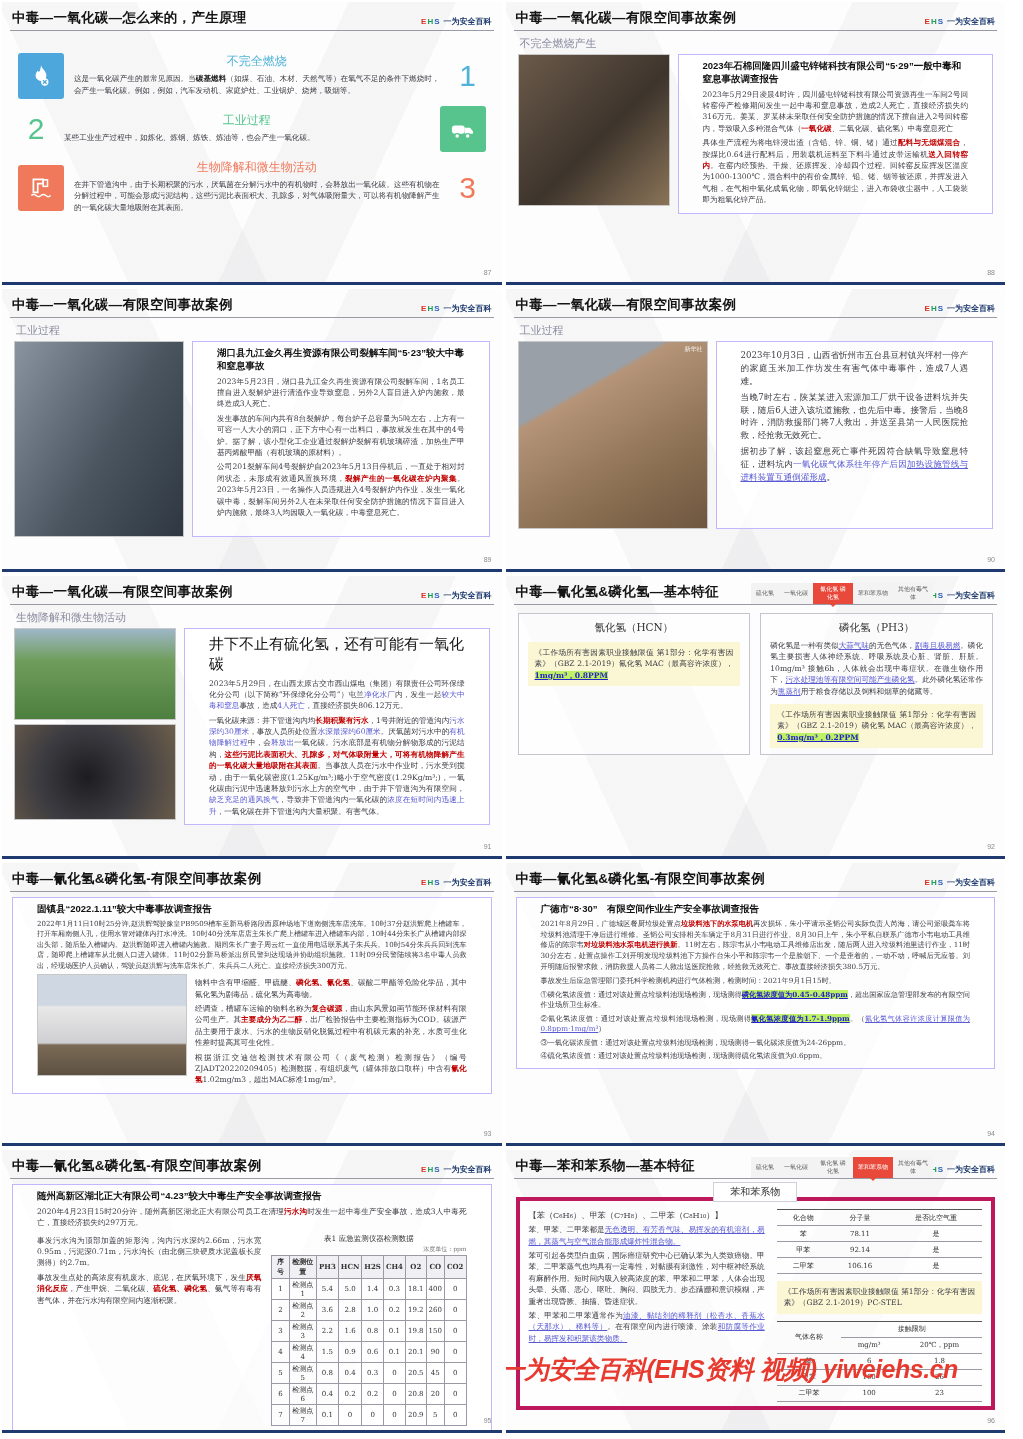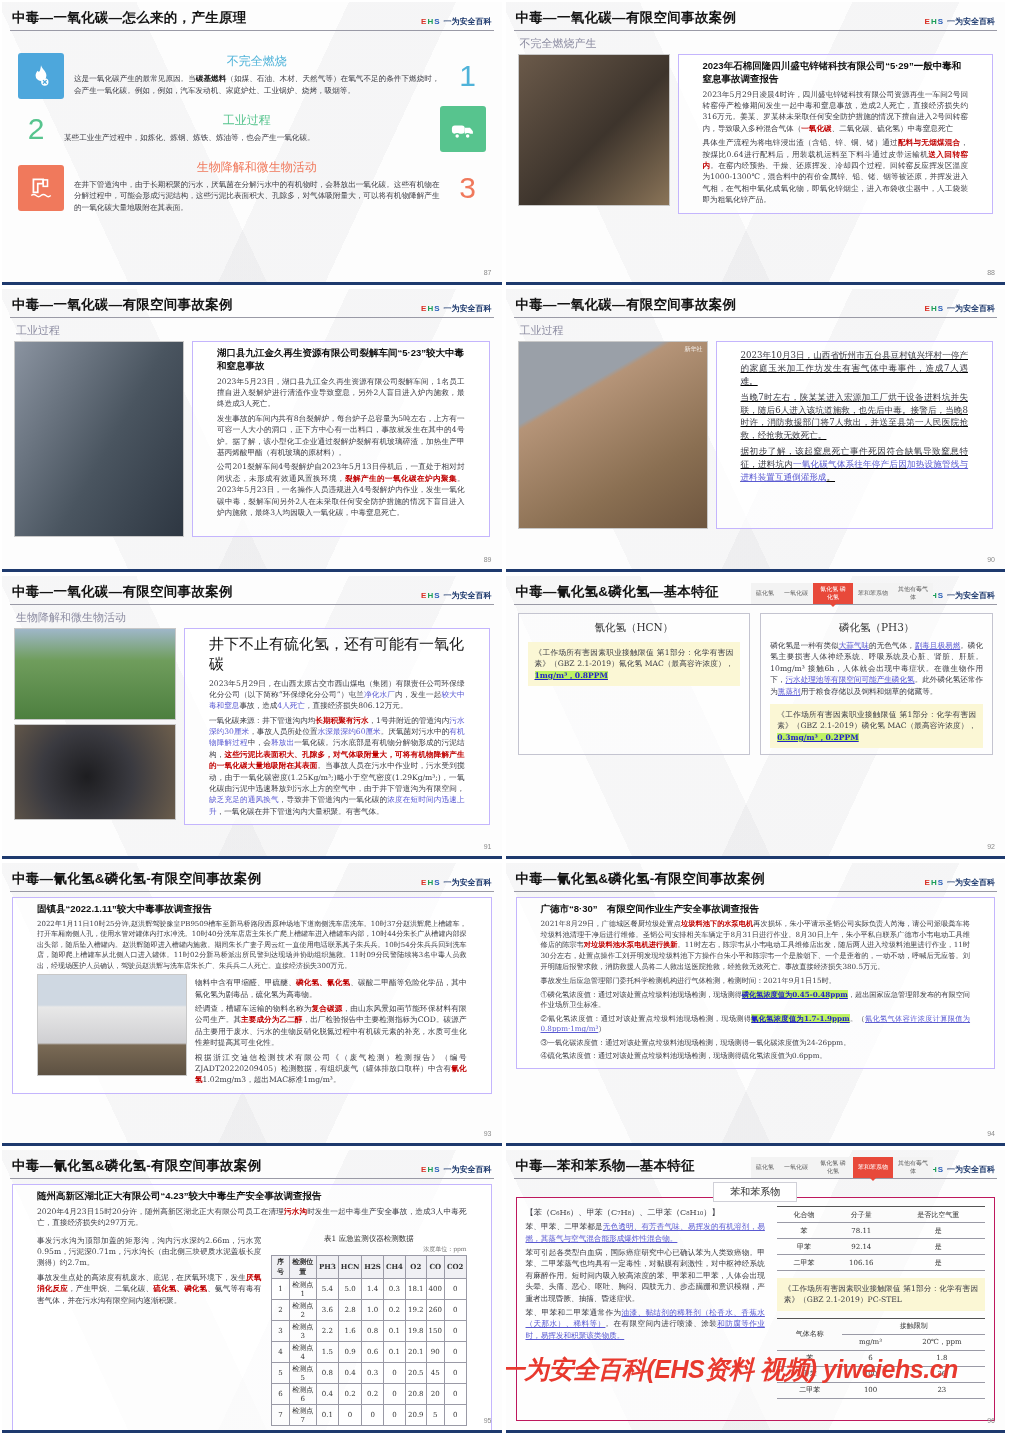--- a/index.html
+++ b/index.html
@@ -50,21 +50,21 @@
   .ybox{background:#fbf7d5;padding:5px 7px;margin-top:7px;}
   
   table{border-collapse:collapse;font:7px "DejaVu Serif","Liberation Serif",serif;color:#333;width:100%;}
   .t95 th,.t95 td{border:0.5px solid #9a9aa6;padding:1px 2px;text-align:center;}
   .t95 th{background:#f0f0f4;font-weight:bold;}
   .t96{border-top:1.5px solid #555;border-bottom:1.5px solid #555;}
   .t96 th,.t96 td{border-bottom:0.5px solid #9a9aa6;padding:2.5px 4px;text-align:center;font-weight:normal;}
   .tcap{font:7.5px "DejaVu Serif","Liberation Serif",serif;text-align:center;color:#333;margin:2px 0 1px;}
   .tnote{font:6px "DejaVu Serif","Liberation Serif",serif;text-align:right;color:#777;margin:0 0 1px;}
   .badge{margin:3px auto 0;width:fit-content;background:#fff;border:1px solid #d0d0d8;padding:2px 16px;font:10px "DejaVu Serif","Liberation Serif",serif;color:#333;position:relative;z-index:2;}
-  .bigbox{border:1px solid #be185d;margin:-5px 10px 0;padding:8px 9px 21px;display:flex;gap:12px;background:rgba(255,255,255,.6);}
+  .bigbox{border:4px solid #be185d;margin:-5px 10px 0;padding:8px 9px 4px;display:flex;gap:12px;background:rgba(255,255,255,.6);}
   .watermark{position:absolute;left:-6px;bottom:44px;font:bold italic 25px "Liberation Sans",sans-serif;color:#e8392e;white-space:nowrap;z-index:6;letter-spacing:-0.5px;}
   .bullet{font:7.2px/1.5 "DejaVu Serif","Liberation Serif",serif;color:#3c3c44;margin:2.5px 0;text-align:justify;}
   
   .photo-88{width:152px;height:152px;background:linear-gradient(135deg,#6b5a4a 0%,#3d342c 55%,#8a7458 100%);}
   .photo-89{width:170px;height:196px;background:linear-gradient(120deg,#8a93a0 0%,#4a5560 55%,#2e3742 100%);}
   .photo-90{width:190px;height:188px;background:linear-gradient(150deg,#9aa0a8 0%,#9aa0a8 28%,#b59478 30%,#8a6f52 70%,#6e563f 100%);}
   .photo-91a{width:162px;height:92px;background:linear-gradient(180deg,#9fb7c9 0%,#6f9d5c 35%,#4d7f3f 100%);}
   .photo-91b{width:162px;height:96px;background:radial-gradient(circle at 45% 55%,#1d1d20 0%,#3a3a40 45%,#6e5f4c 100%);}
   .photo-93{width:150px;height:102px;background:linear-gradient(180deg,#cfd8e2 0%,#cfd8e2 30%,#e8e8e8 32%,#cfcfd2 68%,#7a6a55 70%,#5d5142 100%);}
 </style>
@@ -182,21 +182,21 @@
           <span class="lg-h">H</span>
           <span class="lg-s">S</span>
         <span class="lg-txt">一为安全百科</span>
       </div>
     </header>
     <div class="sec-label">工业过程</div>
     <div class="content-row">
       <div class="photo photo-90">
         <span class="credit">新华社</span>
       </div>
-      <div class="report-box" style="flex:1;text-decoration:underline;">
+      <div class="report-box" style="flex:1;">
         <p class="para" style="font-size:8.6px;"><span>2023年10月3日，山西省忻州市五台县豆村镇兴坪村一停产的家庭玉米加工作坊发生有害气体中毒事件，造成7人遇难。</span></p>
         <p class="para" style="font-size:8.6px;"><span>当晚7时左右，陕某某进入宏源加工厂烘干设备进料坑并失联，随后6人进入该坑道施救，也先后中毒。接警后，当晚8时许，消防救援部门将7人救出，并送至县第一人民医院抢救，经抢救无效死亡。</span></p>
         <p class="para" style="font-size:8.6px;"><span>据初步了解，该起窒息死亡事件死因符合缺氧导致窒息特征，进料坑内</span><span class="bl">一氧化碳</span><span class="bl">气体系往年停产后因</span><span class="bu">加热设施管线与进料装置互通倒灌形成</span><span>。</span></p>
       </div>
     </div>
     <div class="pagenum">90</div>
   </section>
 
   <section class="slide">
     <header class="sl-head">

